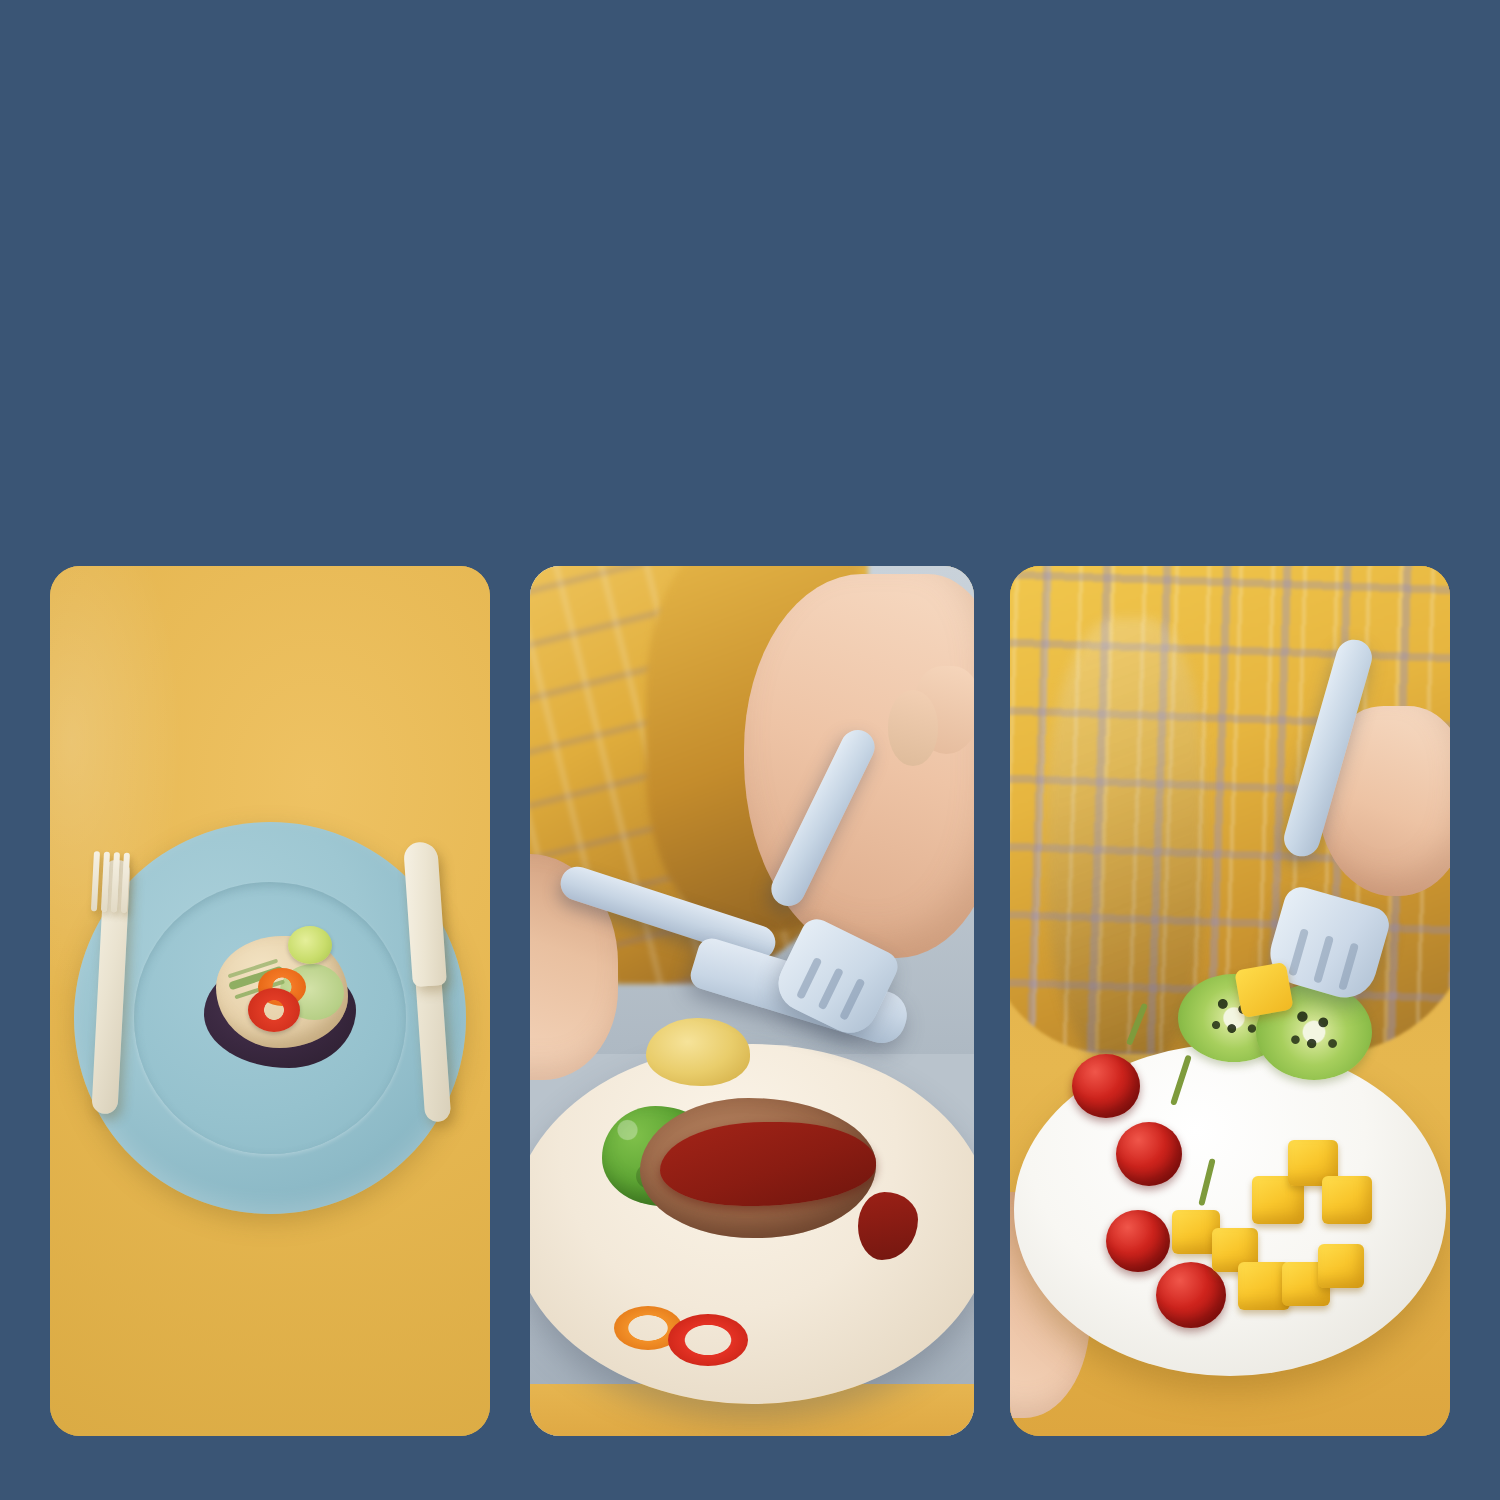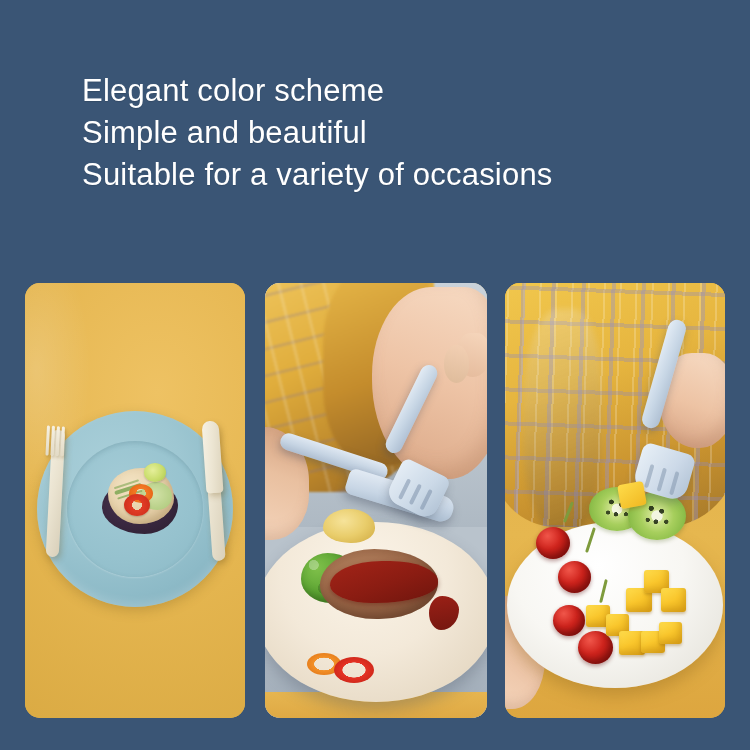--- a/index.html
+++ b/index.html
@@ -353,25 +353,20 @@
     border-radius:4px; transform:rotate(-10deg);
     background:linear-gradient(150deg,#ffdc4a,#f0b822);
     box-shadow:0 2px 4px rgba(140,95,10,.4);
   }
 </style>
 </head>
 <body>
 
 <div id="root">
 
-  <div class="headline">
-    <div class="line">Elegant color scheme</div>
-    <div class="line">Simple and beautiful</div>
-    <div class="line">Suitable for a variety of occasions</div>
-  </div>
 
   <div class="gallery">
 
     <div class="panel" id="panel1">
       <div class="scene">
         <div class="p1-table"></div>
 
         <div class="p1-plate">
           <div class="p1-plate-rim"></div>
         </div>

